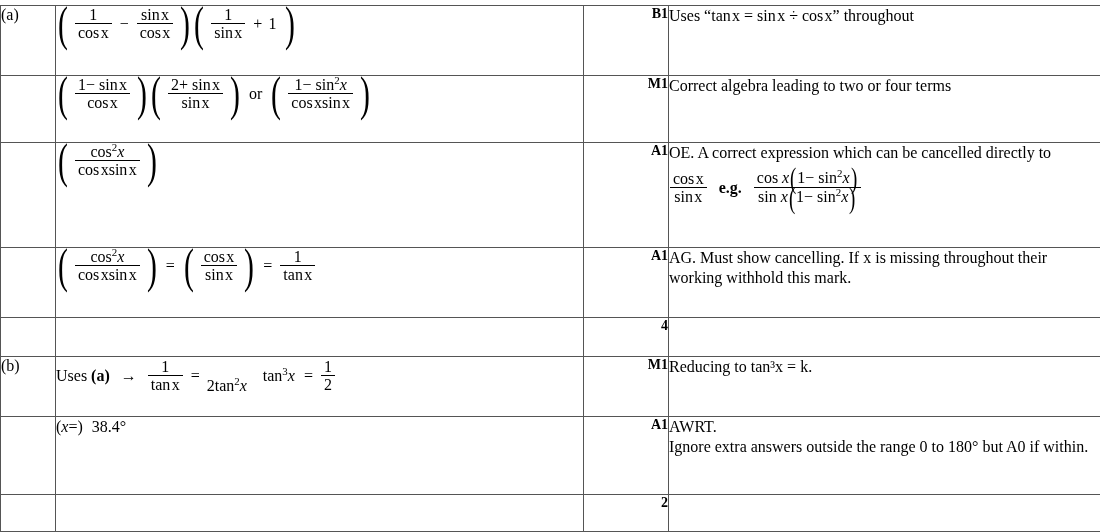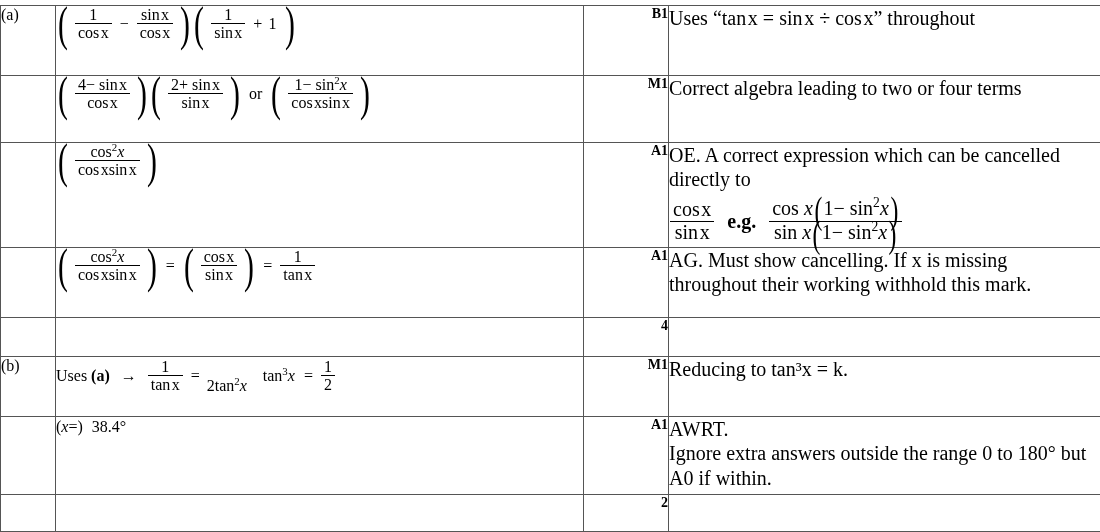--- a/index.html
+++ b/index.html
@@ -49,21 +49,21 @@
     font-size:16px;
   }
   td.mark{
     text-align:right;
     padding:7px 10px 4px 4px;
     font-size:14px;
     font-weight:bold;
   }
   td.note{
     padding:7px 8px 4px 8px;
-    font-size:20px;
+    font-size:16px;
     border-right:none;
     line-height:1.22;
   }
   .note-line{display:block;}
 
   
   .math{display:inline-block;white-space:nowrap;vertical-align:middle;line-height:1;}
   .frac{
     display:inline-block;
     vertical-align:middle;
@@ -130,21 +130,21 @@
           <span class="note-line">Uses “tan x = sin x ÷ cos x” throughout</span>
         </td>
       </tr>
 
       <tr style="height:67px;">
         <td class="part"></td>
         <td class="work">
           <span class="math">
             <span class="paren big">(</span>
             <span class="frac">
-              <span class="num">4− sin x</span>
+              <span class="num">1− sin x</span>
               <span class="den">cos x</span>
             </span>
             <span class="paren big">)</span><span class="paren big">(</span>
             <span class="frac">
               <span class="num">2+ sin x</span>
               <span class="den">sin x</span>
             </span>
             <span class="paren big">)</span>
             <span class="op">or</span>
             <span class="paren big">(</span>

